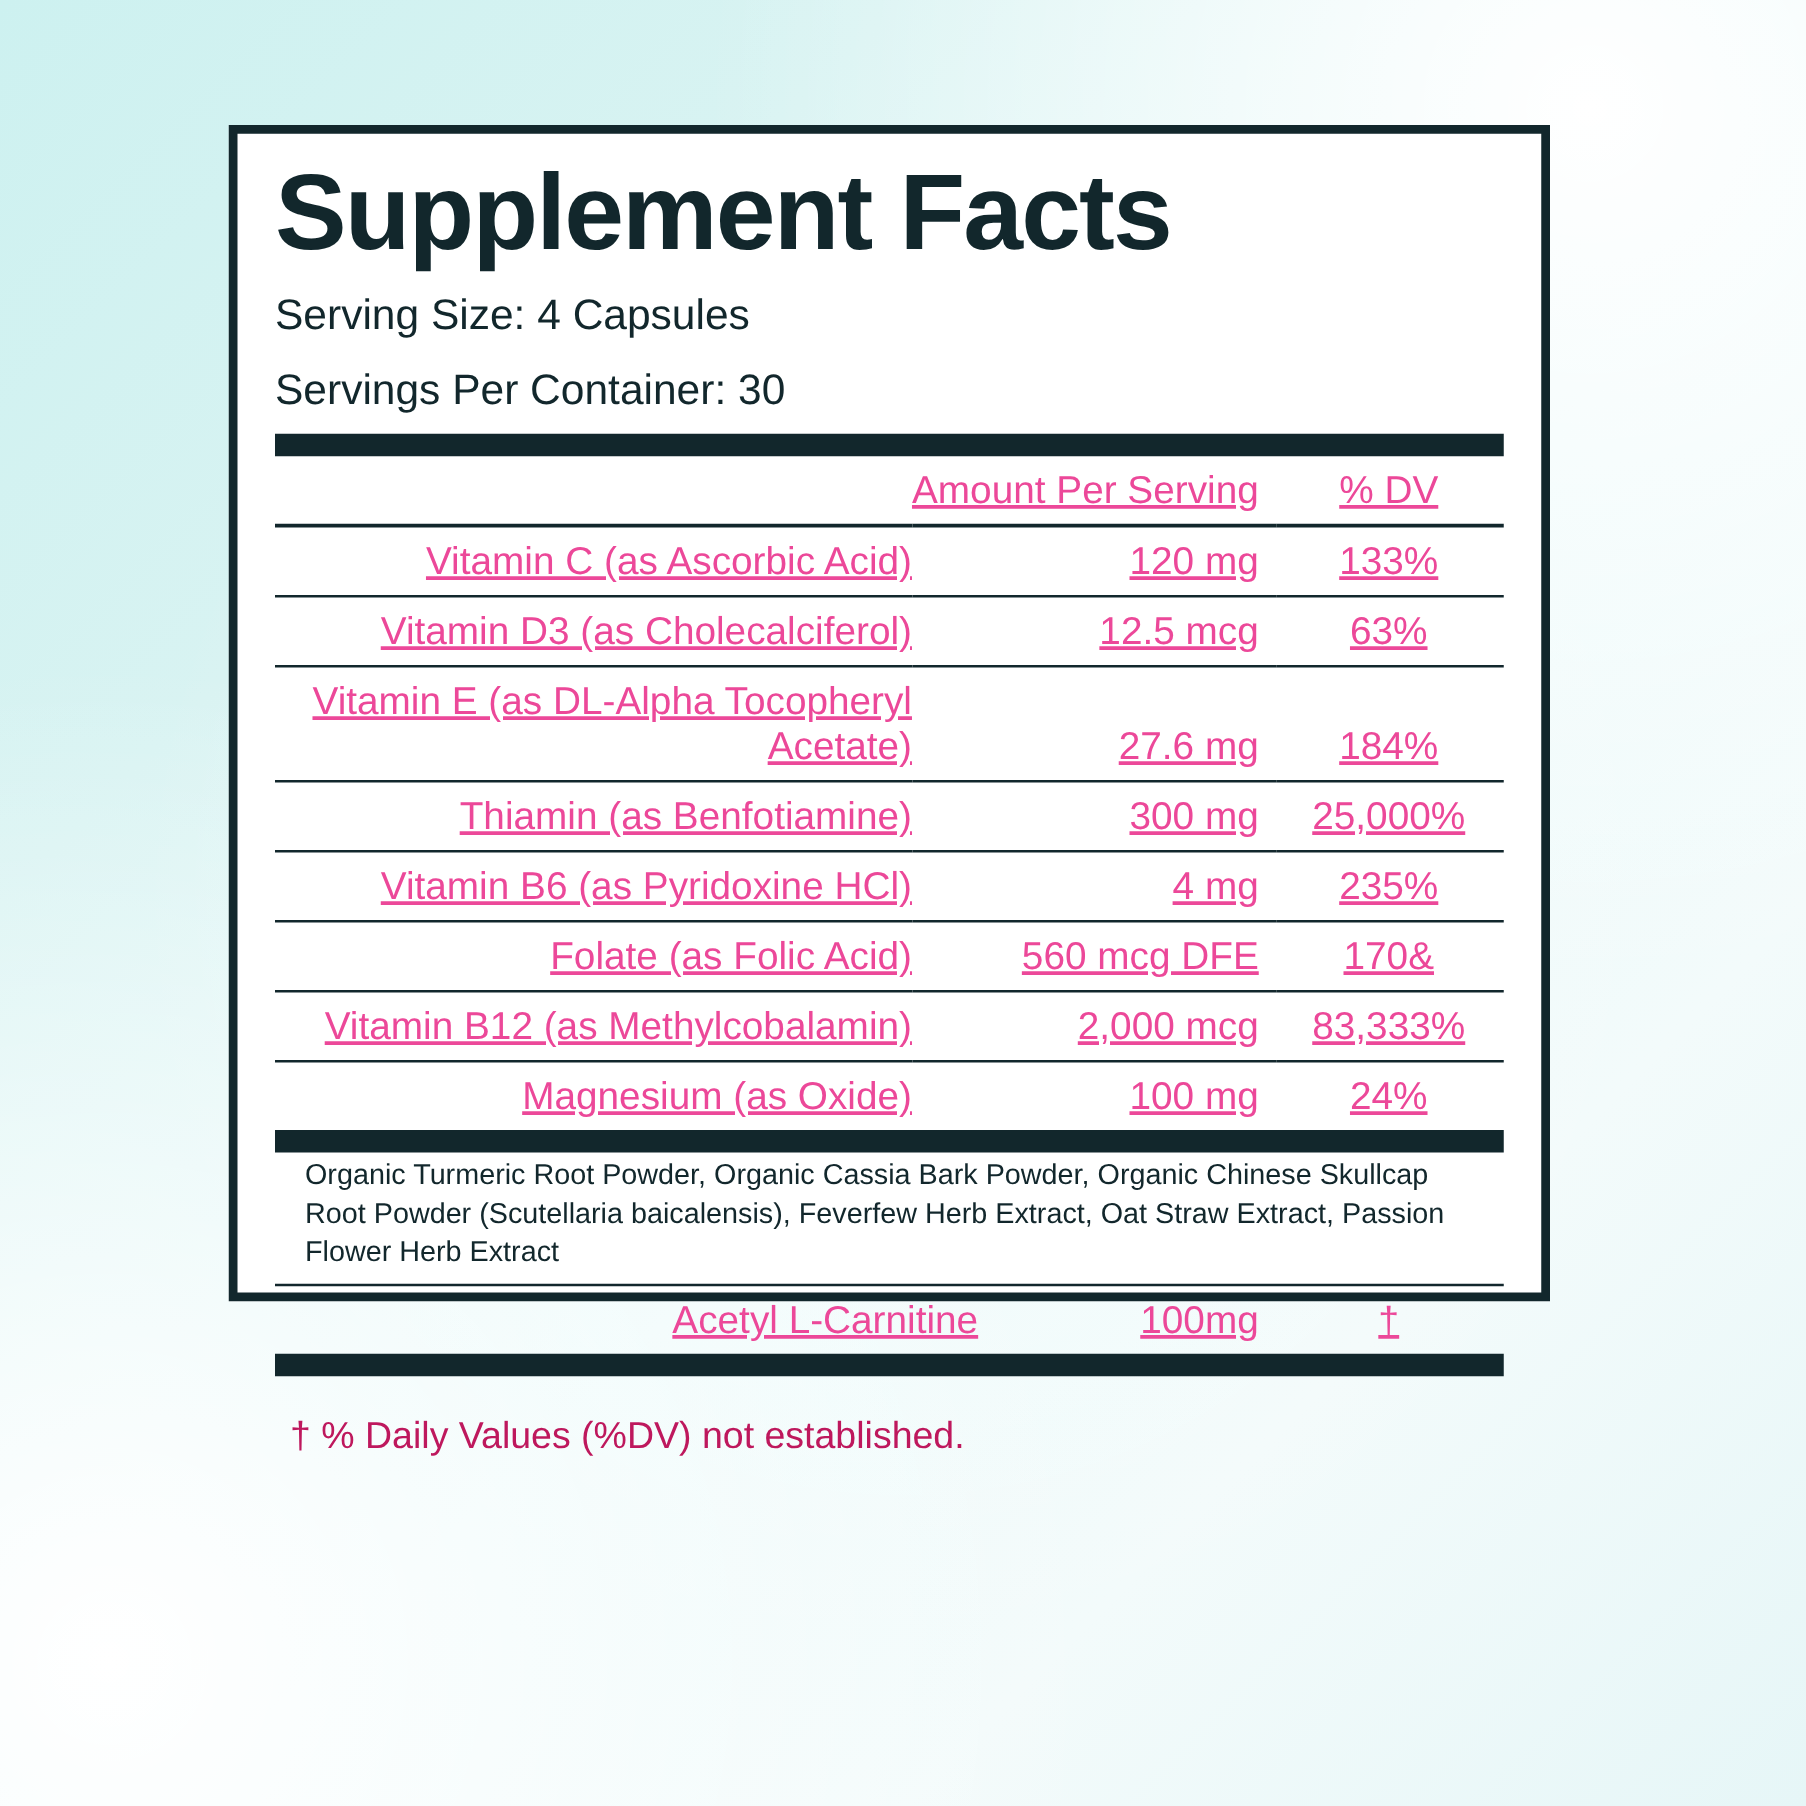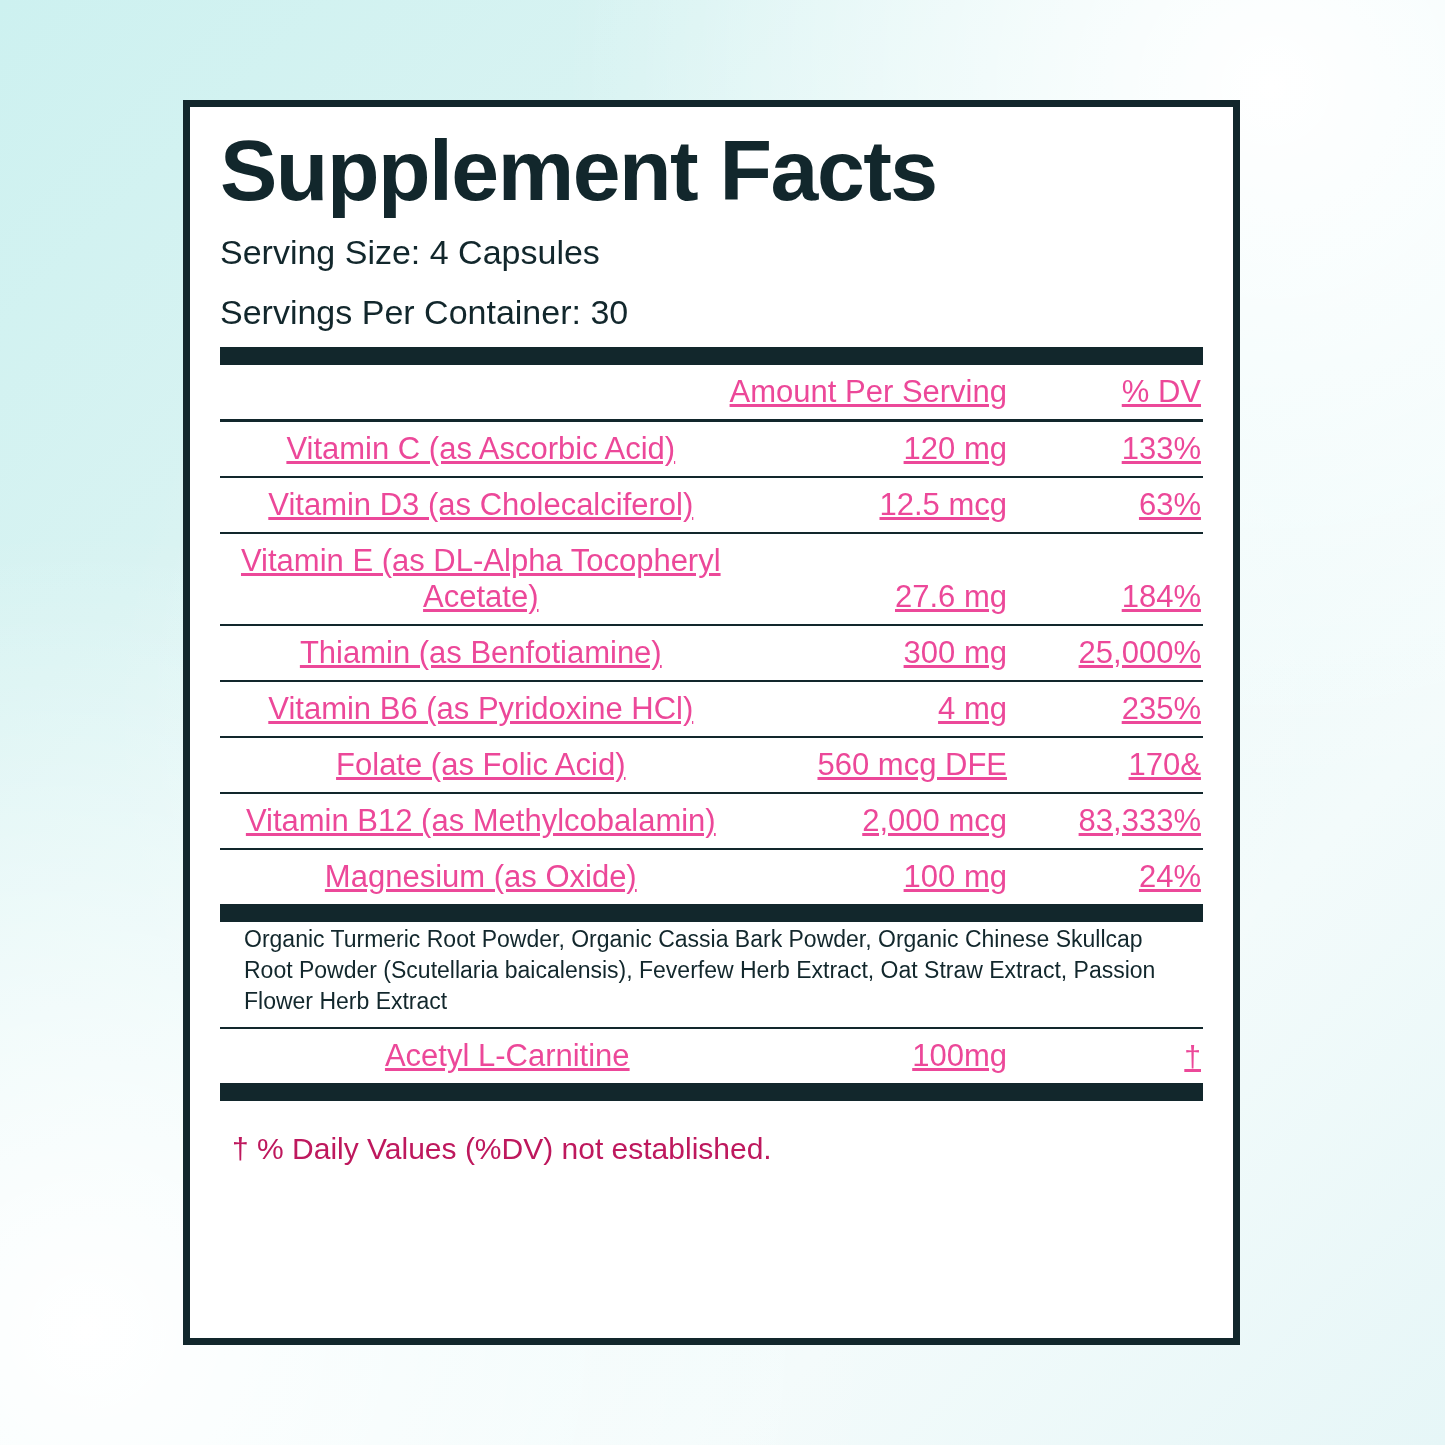--- a/index.html
+++ b/index.html
@@ -20,21 +20,21 @@
       radial-gradient(circle at 88% 6%, #ffffff 0%, rgba(255,255,255,0.0) 38%),
       radial-gradient(circle at 6% 92%, #ffffff 0%, rgba(255,255,255,0.0) 42%),
       radial-gradient(circle at 50% 50%, rgba(255,255,255,0.55) 0%, rgba(255,255,255,0) 60%);
     pointer-events: none;
   }
   .panel {
     position: absolute;
     left: 183px;
     top: 100px;
     width: 1057px;
-    height: 1245px;
+    height: 941px;
     background: #ffffff;
     border: 7px solid #12272c;
     box-sizing: border-box;
   }
   .inner {
     position: absolute;
     left: 30px;
     right: 30px;
     top: 18px;
   }
@@ -71,30 +71,30 @@
     padding: 9px 0 9px 0;
     vertical-align: bottom;
   }
   .rowline td {
     border-bottom: 2px solid #12272c;
   }
   .noline td {
     border-bottom: none;
   }
   .c-name {
-    text-align: center;
+    text-align: right;
     padding-left: 12px !important;
   }
   .c-amt {
     text-align: right;
     white-space: nowrap;
     padding-right: 14px !important;
   }
   .c-dv {
-    text-align: right;
+    text-align: center;
     white-space: nowrap;
     width: 180px;
     padding-right: 2px !important;
   }
   .hdr td {
     border-bottom: 3px solid #12272c;
     padding-top: 12px;
     padding-bottom: 8px;
   }
   .bold {

